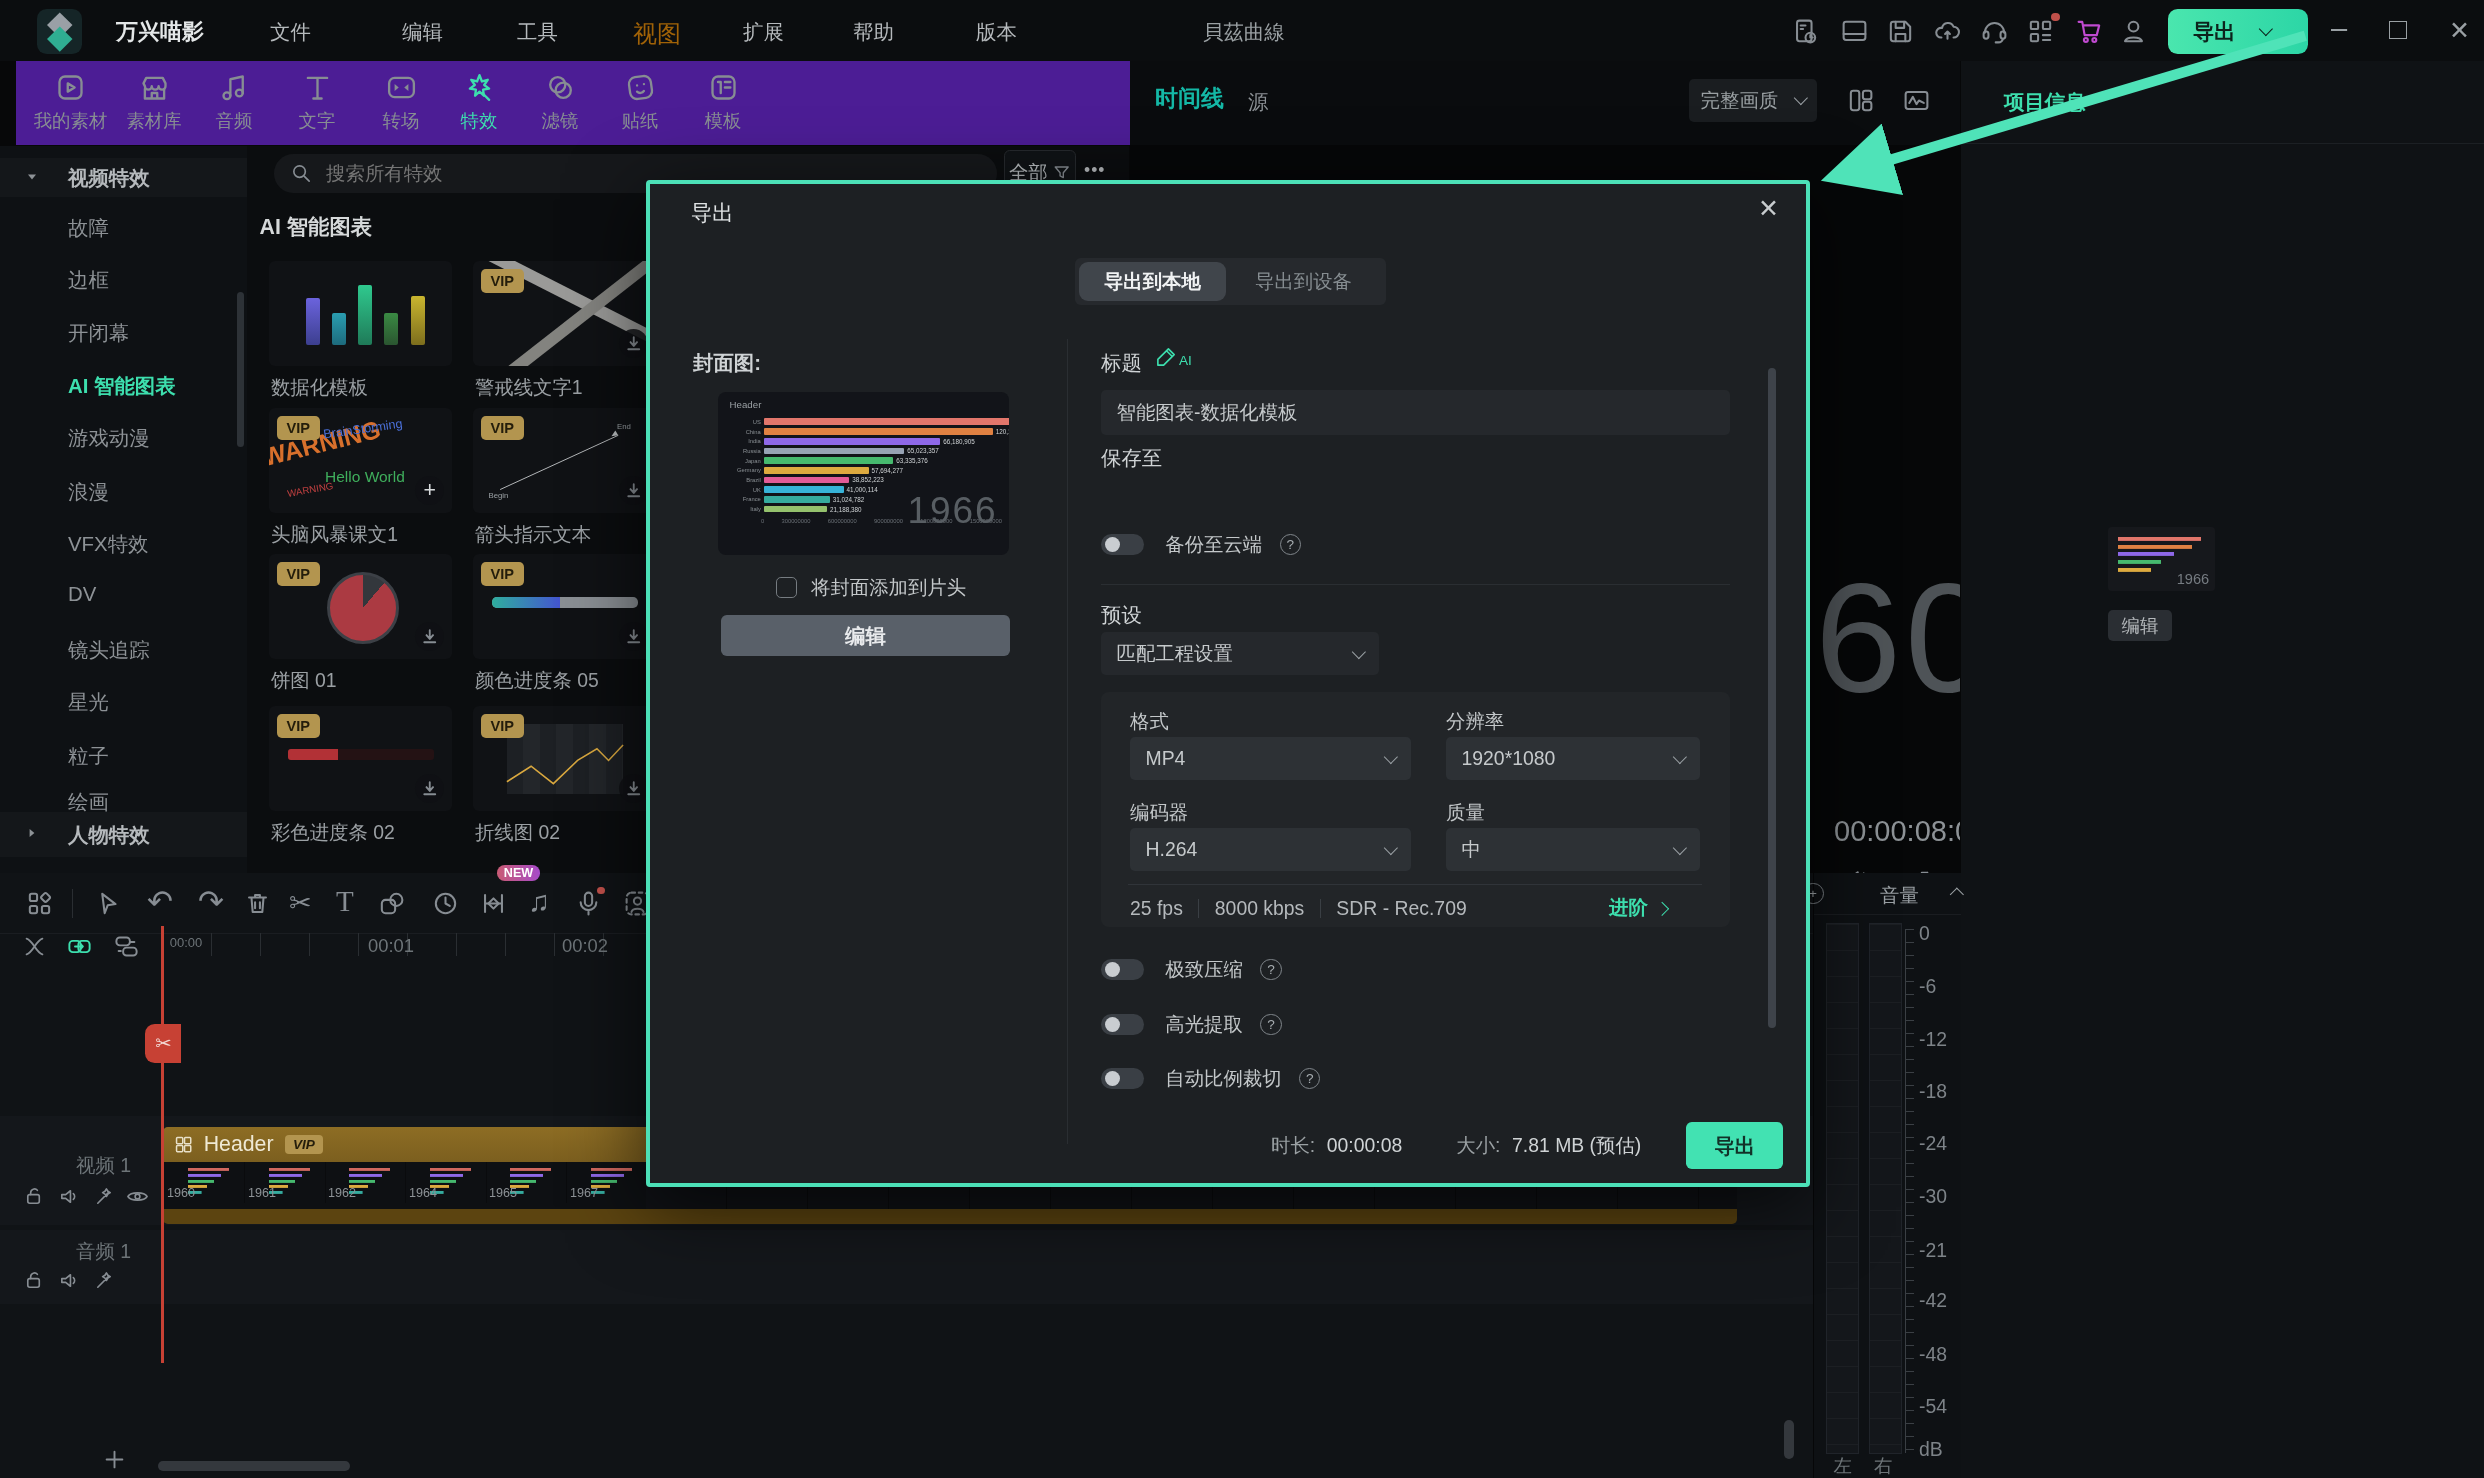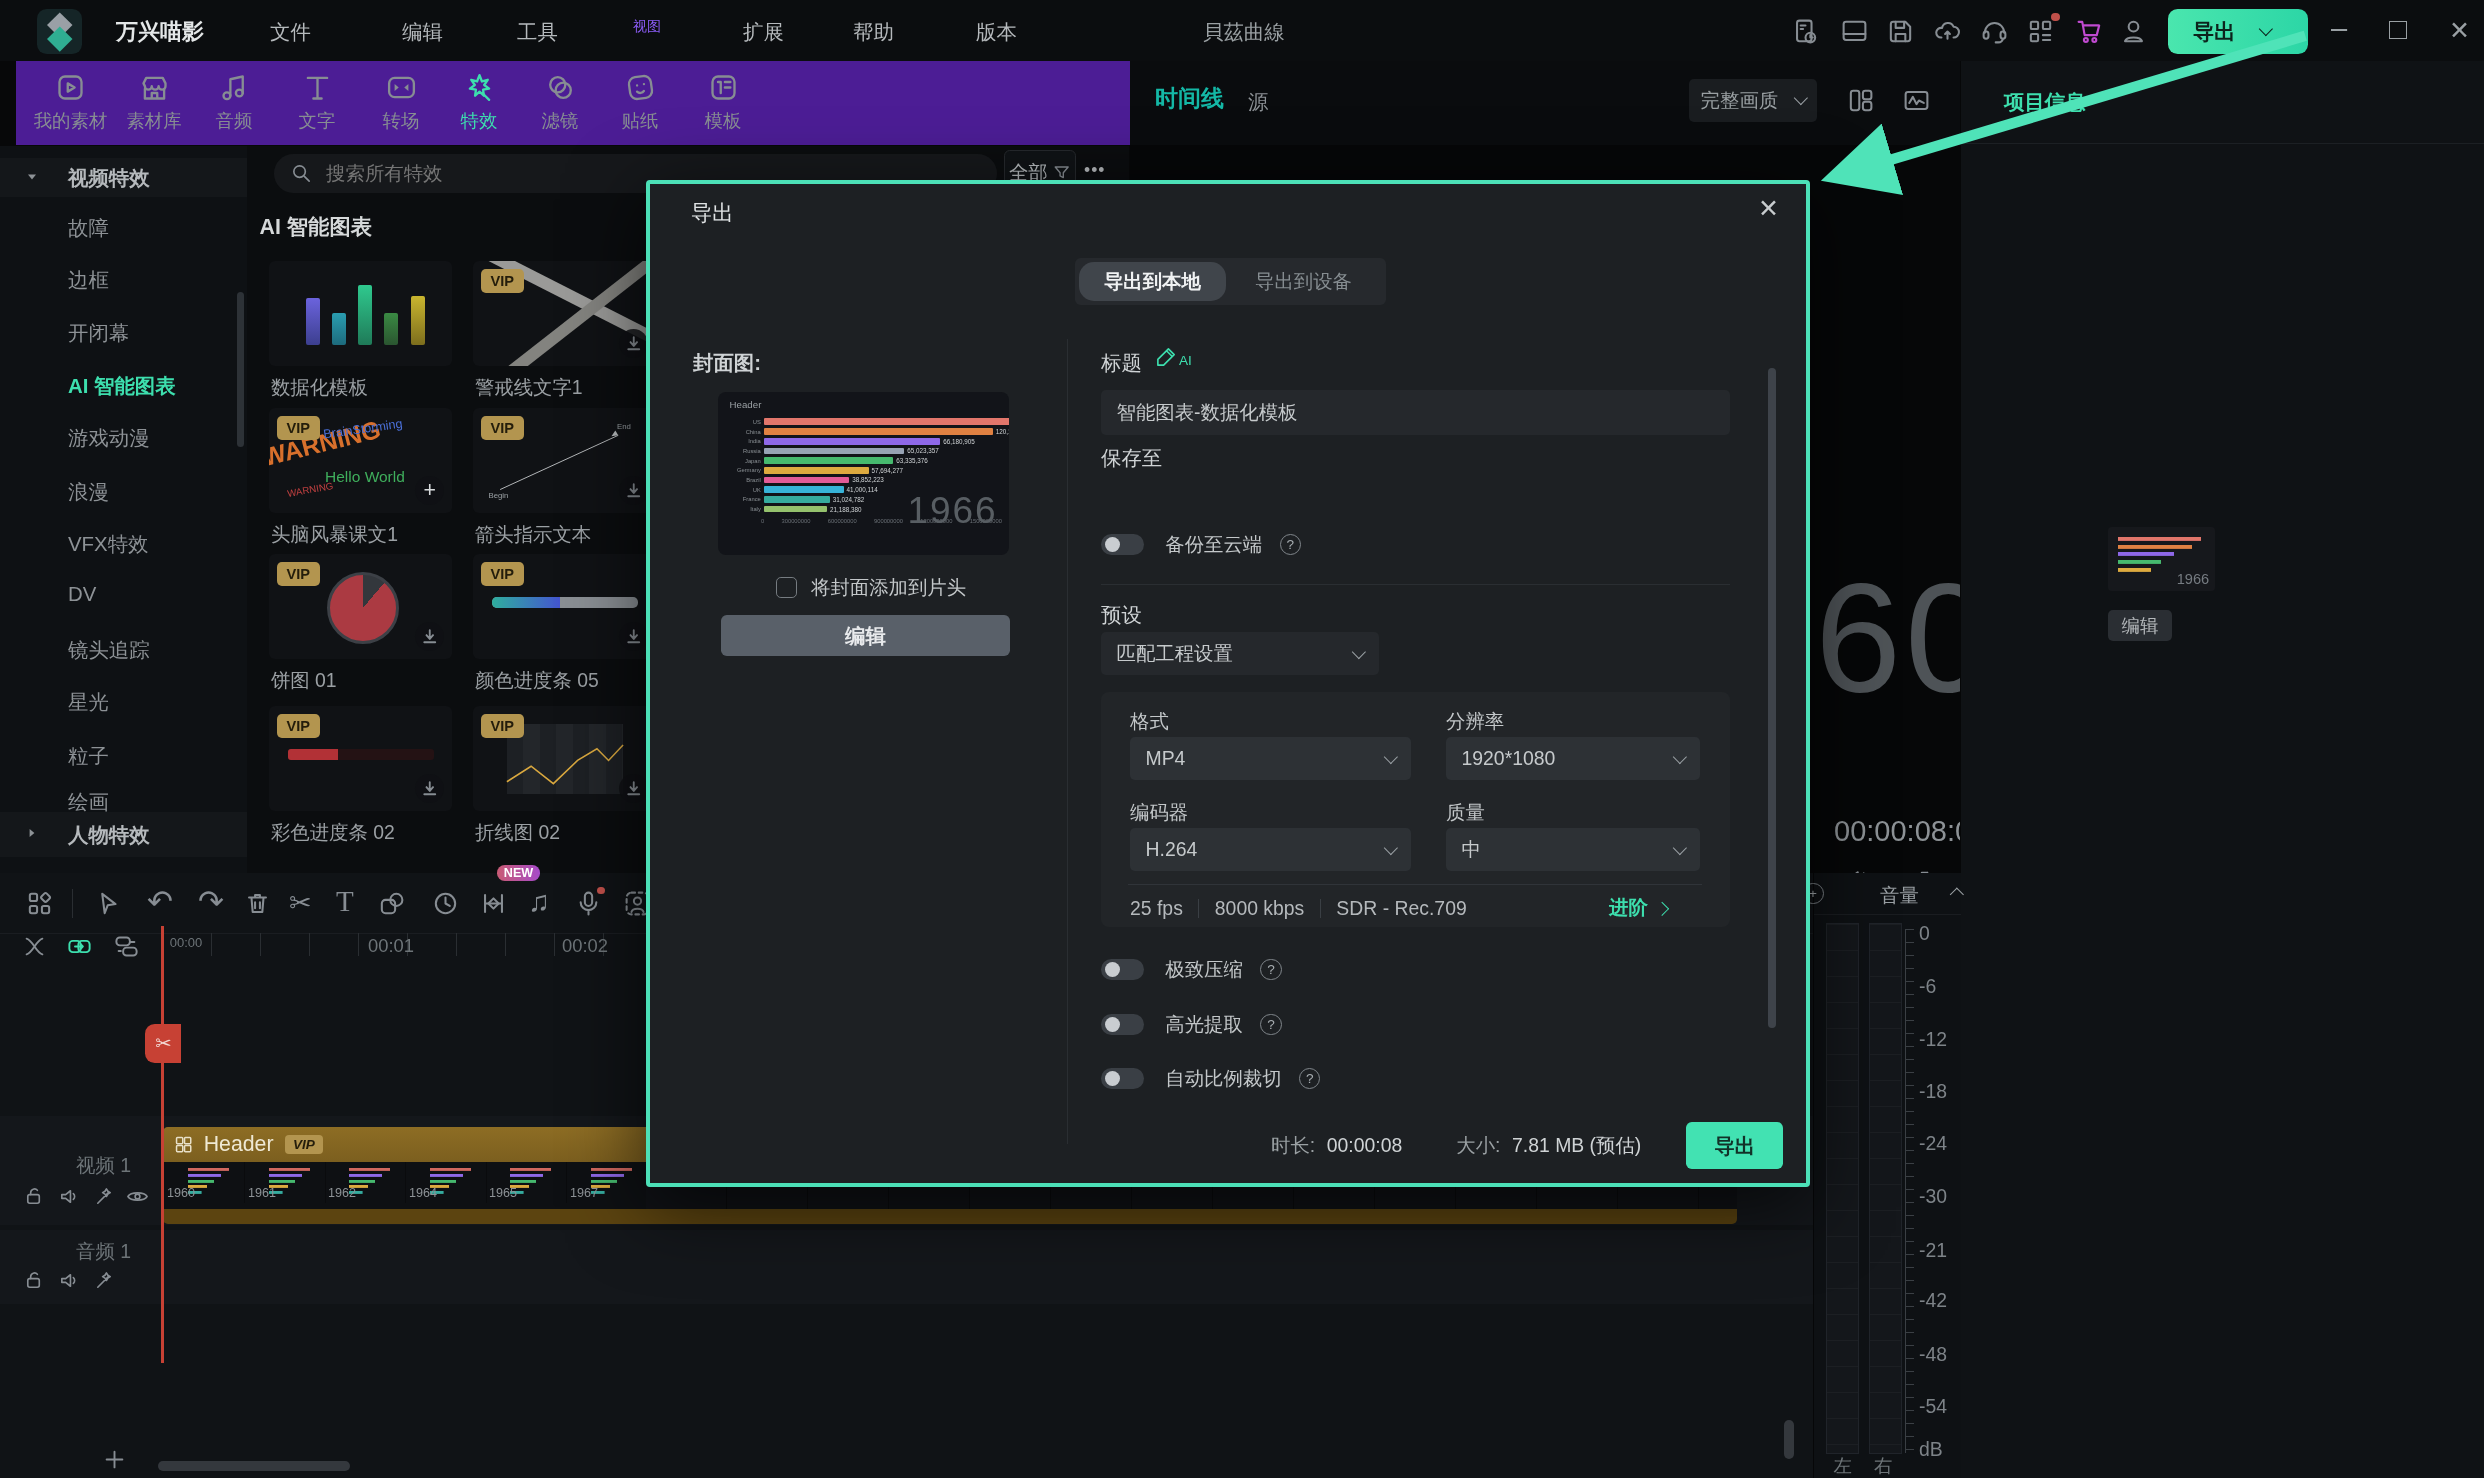--- a/index.html
+++ b/index.html
@@ -44,21 +44,21 @@
 
   <div class="ab" style="left:0;top:0;width:2484px;height:61px;background:#0b0d0f;">
     <div class="ab" style="left:37px;top:8.7px;width:45px;height:45px;border-radius:9.7px;background:#152527;">
       <div class="ab" style="left:13.6px;top:7.8px;width:17.5px;height:17.5px;background:#9aa0a6;transform:rotate(45deg);"></div>
       <div class="ab" style="left:13.6px;top:21.3px;width:17.5px;height:17.5px;background:#2fae92;transform:rotate(45deg);"></div>
     </div>
     <span class="ab" style="left:116px;top:16.5px;font-size:22px;font-weight:bold;color:#e4e7e8;">万兴喵影</span>
     <span class="ab" style="left:270px;top:18.4px;font-size:20.4px;color:#b5b9bc;">文件</span>
     <span class="ab" style="left:402px;top:18.4px;font-size:20.4px;color:#b5b9bc;">编辑</span>
     <span class="ab" style="left:517px;top:18.4px;font-size:20.4px;color:#b5b9bc;">工具</span>
-    <span class="ab" style="left:633px;top:18.4px;font-size:14px;color:#8b5cf6;">视图</span>
+    <span class="ab" style="left:633px;top:18.4px;font-size:24px;color:#a16207;">视图</span>
     <span class="ab" style="left:743px;top:18.4px;font-size:20.4px;color:#b5b9bc;">扩展</span>
     <span class="ab" style="left:853px;top:18.4px;font-size:20.4px;color:#b5b9bc;">帮助</span>
     <span class="ab" style="left:976px;top:18.4px;font-size:20.4px;color:#b5b9bc;">版本</span>
     <span class="ab" style="left:1203px;top:18.4px;font-size:20.4px;color:#9aa0a3;">貝茲曲線</span>
 
     <span class="ab" style="left:1791px;top:16.5px;"><svg class="ic" width="29" height="29" viewBox="0 0 24 24">
           <rect x="5" y="3" width="12" height="17" rx="2"></rect>
           <path d="M8 7h4M8 10h2"></path>
           <circle cx="16" cy="17" r="4"></circle>
           <path d="M16 15v2h2"></path>
@@ -538,21 +538,21 @@
     <span class="scale" style="left:105px;top:565px;">dB</span>
     <span class="ab" style="left:19.4px;top:580px;font-size:18.4px;color:#6d7478;">左</span>
     <span class="ab" style="left:60px;top:580px;font-size:18.4px;color:#6d7478;">右</span>
   </div>
 
   <div class="ab" style="left:646px;top:180px;width:1164px;height:1007px;background:#1d2023;border:4.9px solid #4ce0b7;border-radius:3.9px;box-sizing:border-box;box-shadow:0 19.4px 78px rgba(0,0,0,.65);z-index:10;">
     <span class="ab" style="left:41px;top:13.6px;font-size:21.3px;color:#dfe2e4;">导出</span>
     <span class="ab" style="left:1108px;top:9.7px;font-size:25px;color:#c8ccce;">✕</span>
 
     <div class="ab" style="left:425px;top:74px;width:311px;height:47px;background:#26292d;border-radius:5.8px;">
-      <div class="ab flex" style="left:3.9px;top:3.9px;width:147px;height:39px;background:#40454b;border-radius:15px;justify-content:center;">
+      <div class="ab flex" style="left:3.9px;top:3.9px;width:147px;height:39px;background:#40454b;border-radius:9px;justify-content:center;">
         <span style="font-size:19.4px;font-weight:bold;color:#f0f2f3;">导出到本地</span>
       </div>
       <div class="ab flex" style="left:155px;top:3.9px;width:147px;height:39px;justify-content:center;">
         <span style="font-size:19.4px;color:#868d91;">导出到设备</span>
       </div>
     </div>
 
     <span class="ab" style="left:43px;top:165px;font-size:20.4px;font-weight:bold;color:#cfd3d5;">封面图:</span>
     <div class="ab" style="left:68px;top:208px;width:291px;height:163px;background:#121419;border-radius:7.8px;overflow:hidden;">
       <span class="ab" style="left:11.6px;top:6.8px;font-size:9.7px;color:#9aa0a4;">Header</span>

